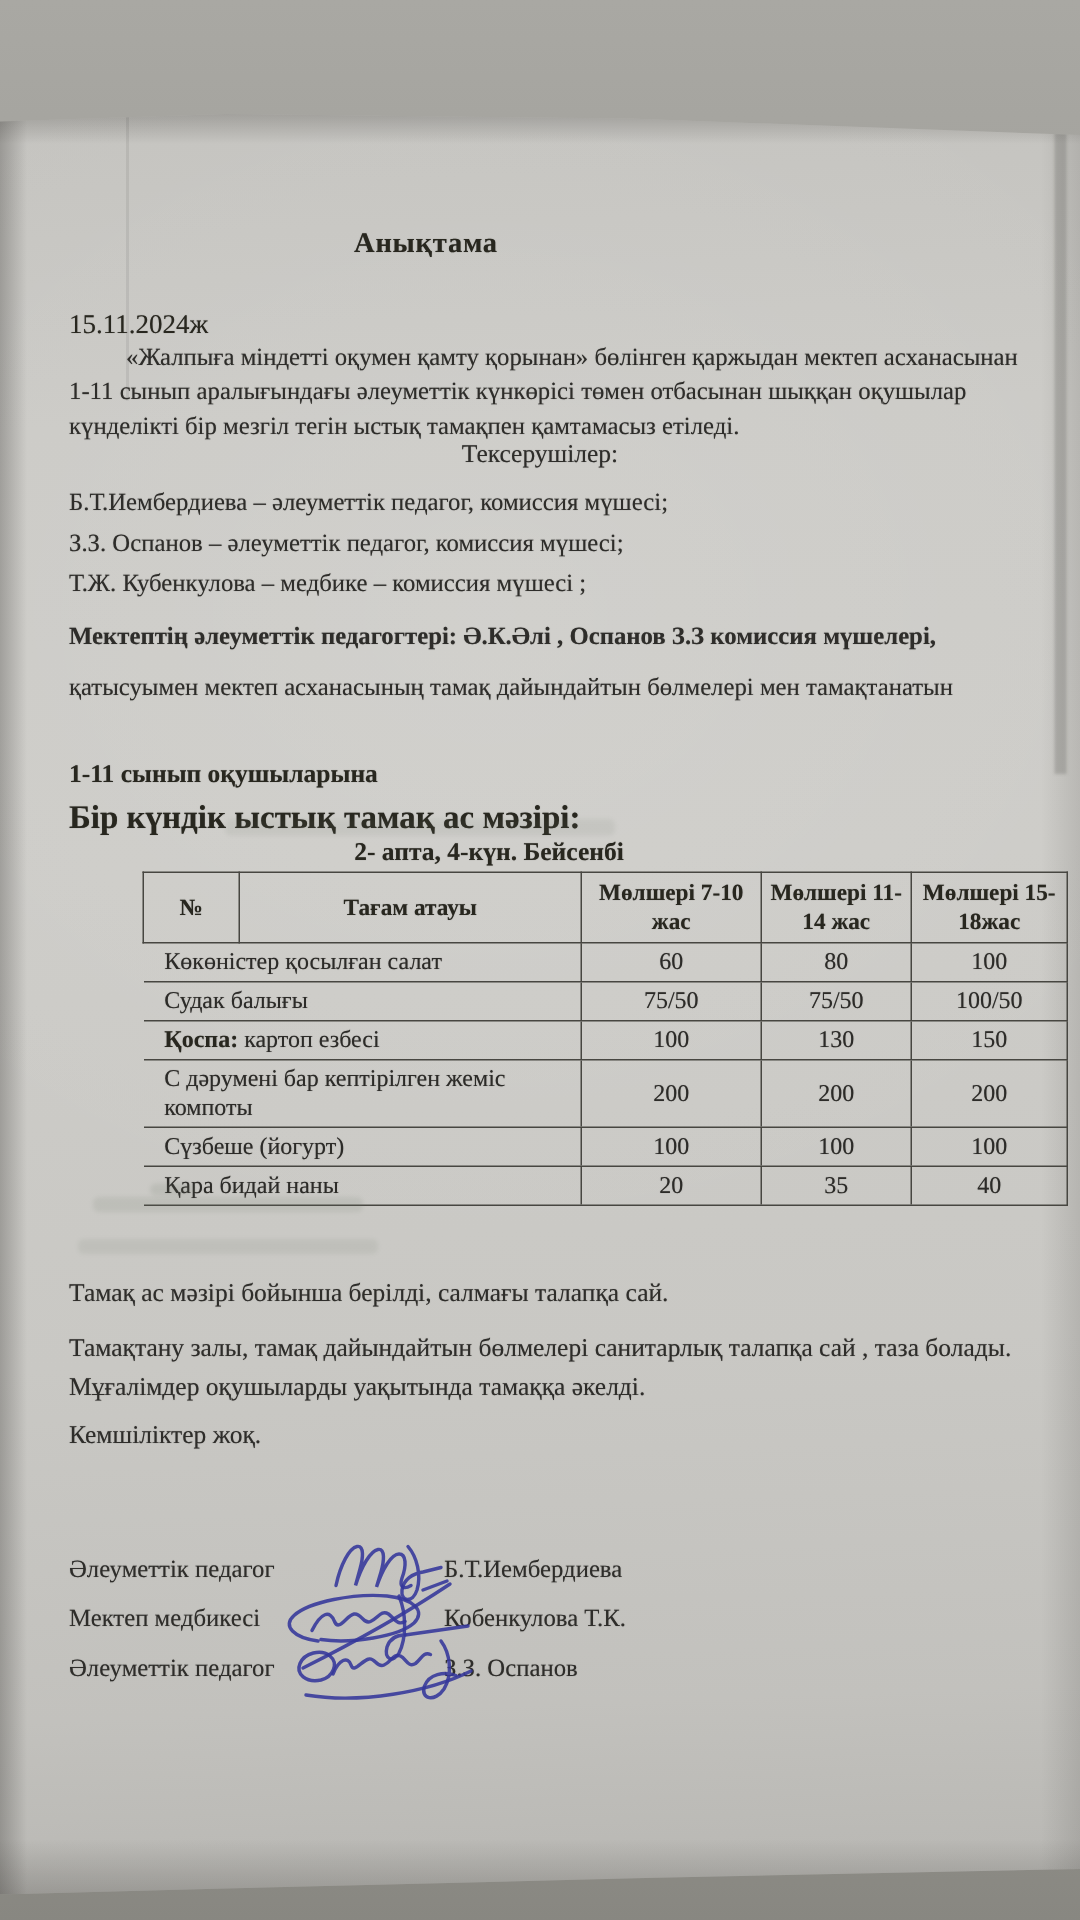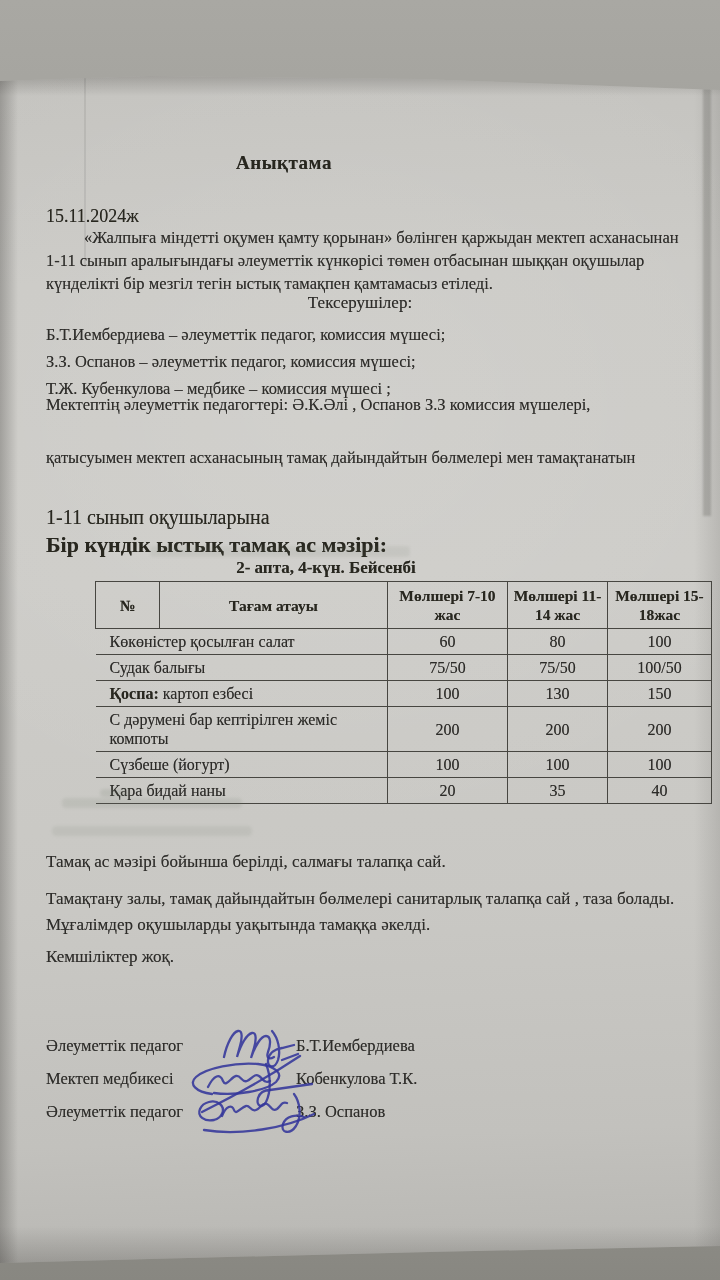--- a/index.html
+++ b/index.html
@@ -26,23 +26,23 @@
 
   .abs{ position:absolute; }
   .doc-title{ left:0; right:0; top:152px; text-align:center; padding-right:152px;
           font-weight:bold; font-size:19px; color:#28271f; letter-spacing:0.5px; }
   .doc-date{ left:46px; top:190px; font-weight:normal; font-size:18px; color:#28271f;margin-top:16px; }
   .para{ left:46px; width:648px; font-size:16.5px; white-space:nowrap; }
   .intro{ top:226px; line-height:23px; }
   .intro .line:first-child{ padding-left:38px; }
   .insp-head{ left:0; right:0; top:293px; text-align:center; font-size:17px; }
   .inspectors{ top:321px; line-height:27px; }
-  .commission{ top:395px; }
+  .commission{ top:414px;font-weight:bold; }
   .inspection{ top:446px; line-height:23px; }
-  .audience{ left:46px; top:506px; font-weight:normal; font-size:20px; color:#28271f; }
+  .audience{ left:46px; top:506px; font-weight:bold; font-size:17px; color:#28271f; }
   .menu-head{ left:46px; top:532px; font-weight:bold; font-size:22px; color:#28271f; }
   .tbl-caption{ left:46px; top:558px; width:560px; text-align:center; font-weight:bold; font-size:17px; color:#28271f; }
 
   table.menu{ position:absolute; left:95px; top:581px; width:616px;
           border-collapse:collapse; table-layout:fixed; font-size:16px; color:#2c2b28; }
   table.menu th{ border:1.6px solid #474641; font-weight:bold; font-size:15.5px; color:#28271f;
           padding:4px 4px; text-align:center; line-height:19px; vertical-align:middle; }
   table.menu td{ border-bottom:1.6px solid #474641; padding:3px 6px; line-height:19px; vertical-align:middle; }
   table.menu td.name{ text-align:left; padding-left:14px; }
   table.menu td.val{ border-left:1.6px solid #474641; text-align:center; }

